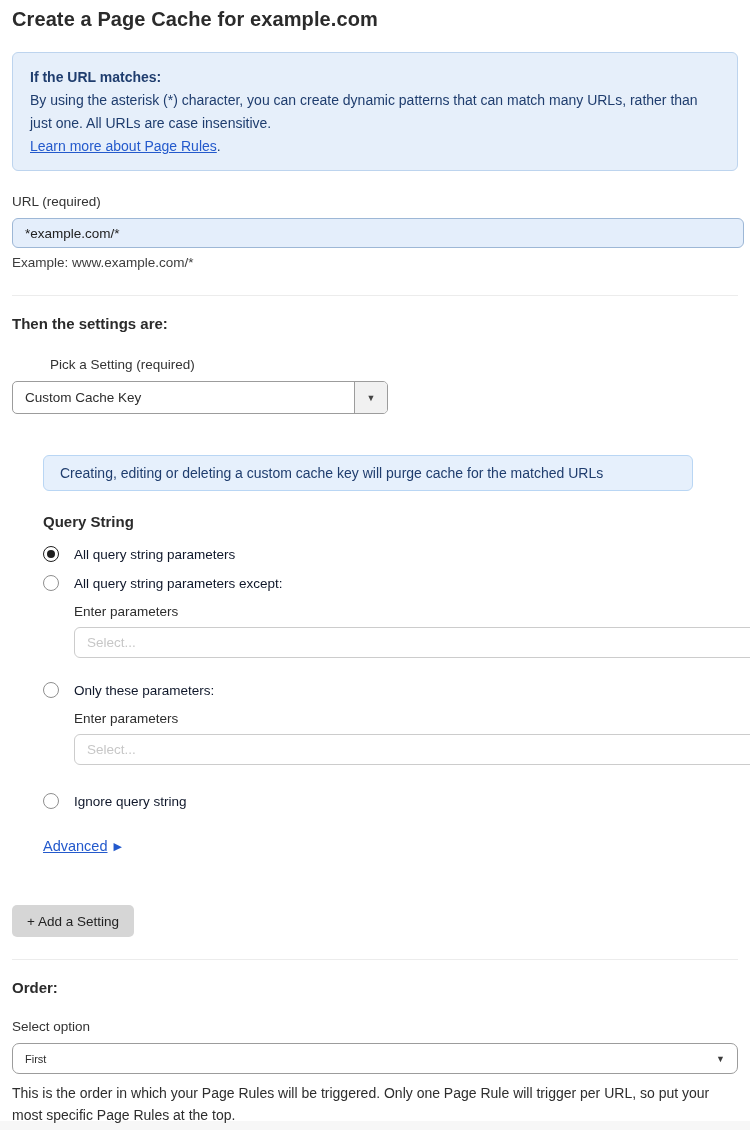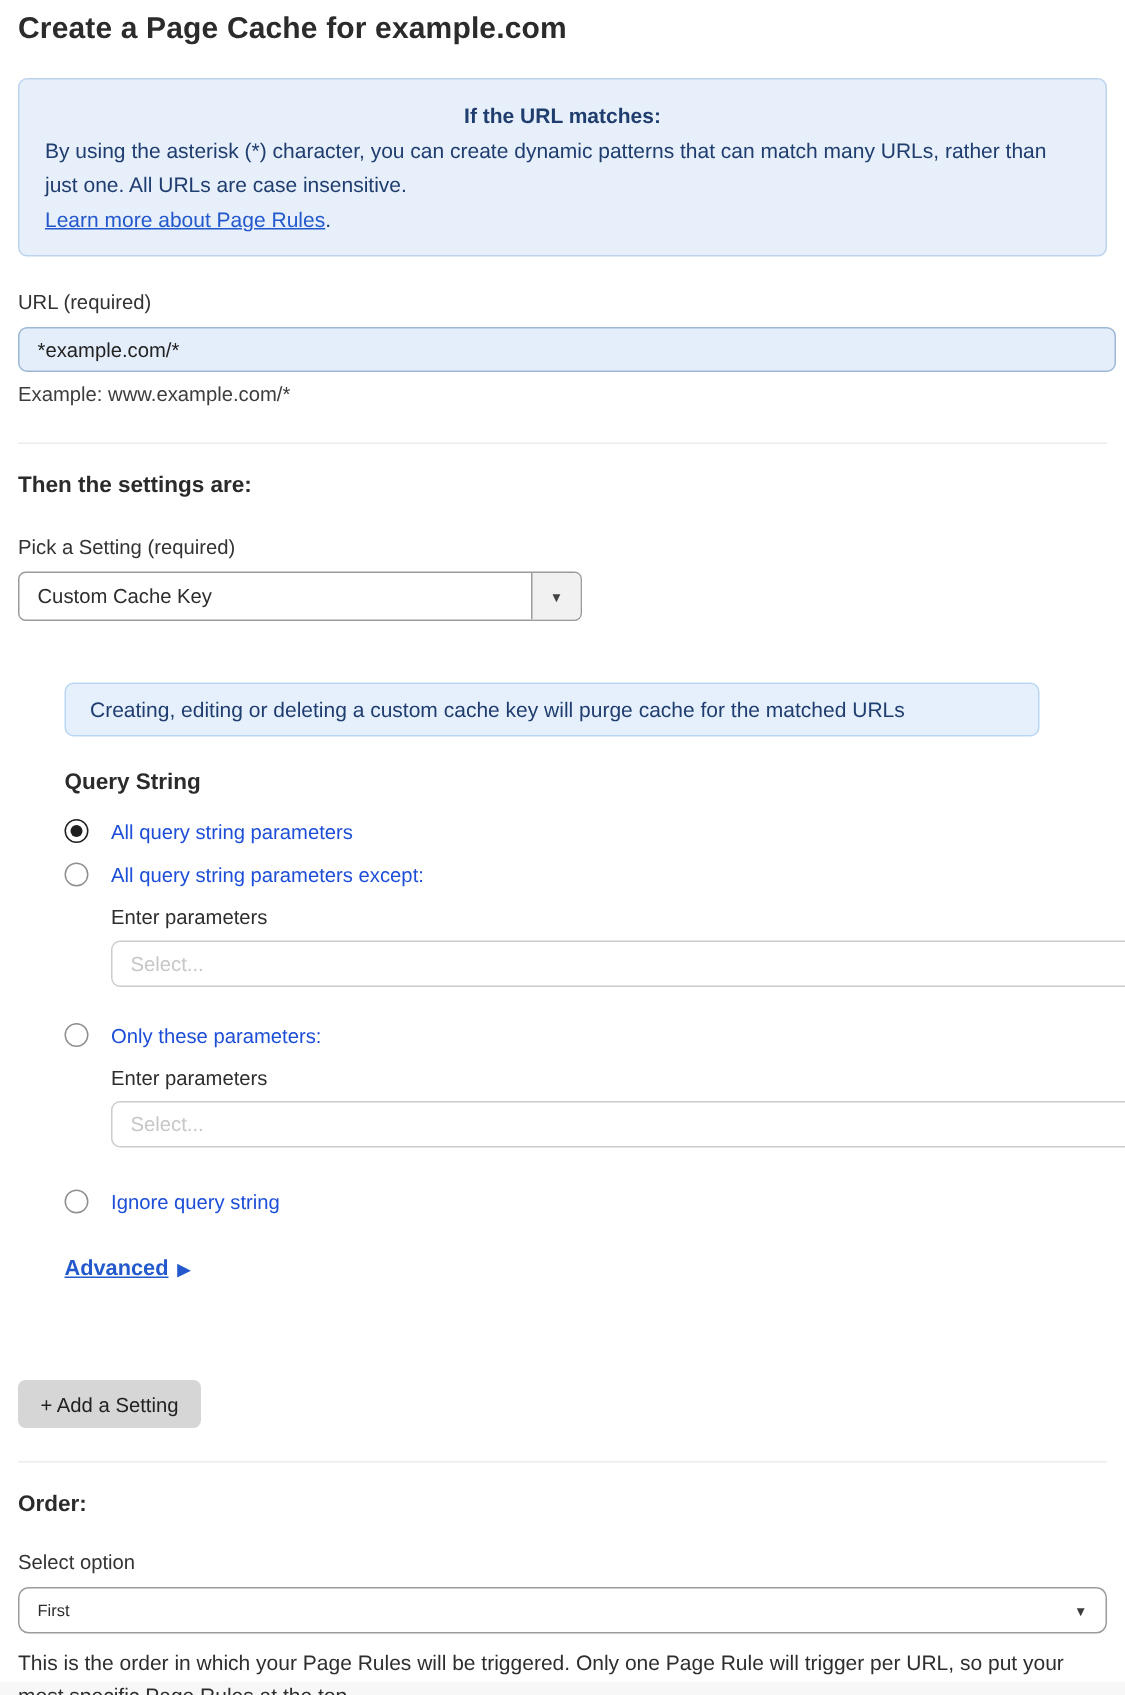--- a/index.html
+++ b/index.html
@@ -26,21 +26,21 @@
   .info-box {
     margin-top:21px;
     background:#e6effa;
     border:1px solid #bdd4ee;
     border-radius:6px;
     padding:13px 17px 12px 17px;
     color:#1f3d6e;
     font-size:14px;
     line-height:23px;
   }
-  .info-box .info-heading { font-weight:bold; font-size:14px;text-align:center; }
+  .info-box .info-heading { font-weight:bold; font-size:14px; }
   .info-box a.info-link {
     color:#2359cc;
     text-decoration:underline;
     cursor:pointer;
   }
   .field-label {
     font-size:13.5px;
     color:#333333;
   }
   .url-label { margin-top:23px; }
@@ -67,21 +67,21 @@
     border:none;
     border-top:1px solid #ececec;
     margin-top:25px;
   }
   .section-heading {
     font-size:15px;
     font-weight:bold;
     color:#2b2b2b;
   }
   .settings-heading { margin-top:19px; }
-  .pick-label { margin-top:25px; }
+  .pick-label { margin-top:25px;margin-left:38px; }
   .setting-select {
     margin-top:9px;
     width:376px;
     height:33px;
     border:1px solid #9c9c9c;
     border-radius:5px;
     background:#ffffff;
     display:flex;
     align-items:stretch;
     cursor:pointer;
@@ -135,43 +135,42 @@
   .radio-row .radio.checked { border-color:#1f1f1f; }
   .radio-row .radio.checked::after {
     content:"";
     width:8px; height:8px;
     border-radius:50%;
     background:#1f1f1f;
   }
   .radio-row .radio-label {
     margin-left:15px;
     font-size:13.5px;
-    color:#1d4ed8;
+    color:#0f172a;
   }
   .sub-label { margin:13px 0 0 62px; font-size:13.5px; color:#2d2d2d; }
   .param-input {
     margin:8px 0 0 62px;
     width:746px;
     height:31px;
     border:1px solid #cccccc;
     border-radius:6px;
     padding:0 12px;
     font-size:13.5px;
     font-family:"Liberation Sans", sans-serif;
     color:#2d2d2d;
     outline:none;
     display:block;
     background:#ffffff;
   }
   .param-input::placeholder { color:#c7c7c7; opacity:1; }
   .advanced-row {
-    margin:29px 0 16px 31px;
-    display:flex;
-    align-items:center;
-    font-weight:bold;
+    margin:29px 0 1px 31px;
+    display:flex;
+    align-items:center;
   }
   .advanced-link {
     font-size:14.5px;
     color:#2359cc;
     text-decoration:underline;
     cursor:pointer;
   }
   .advanced-caret {
     margin-left:6px;
     font-size:11px;

